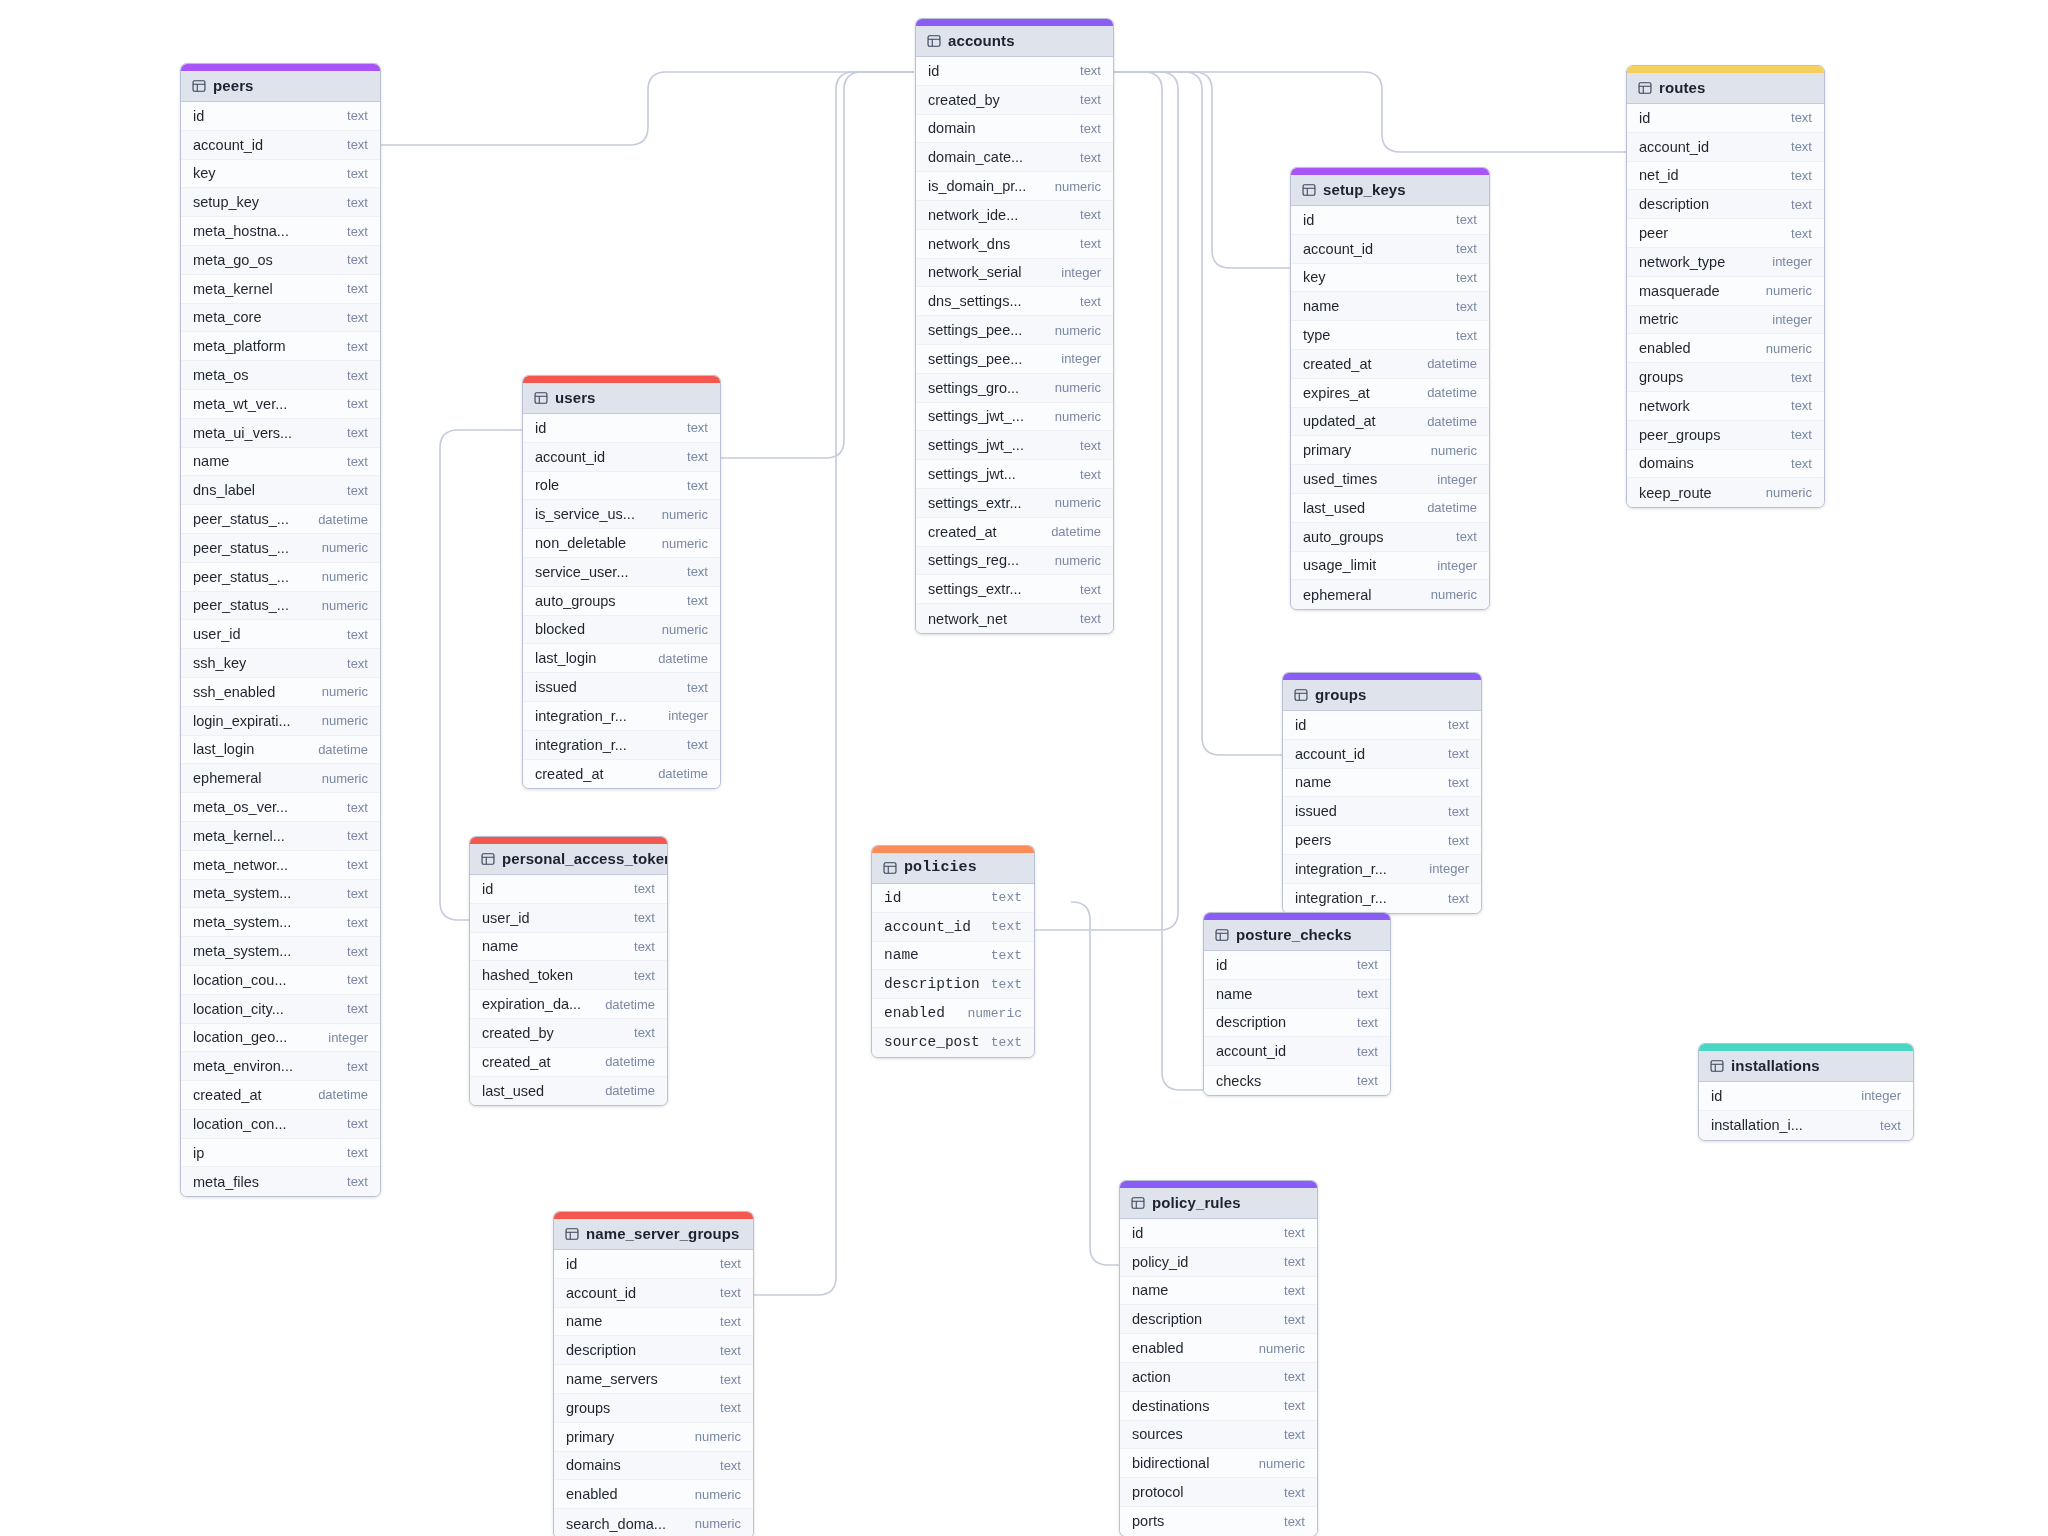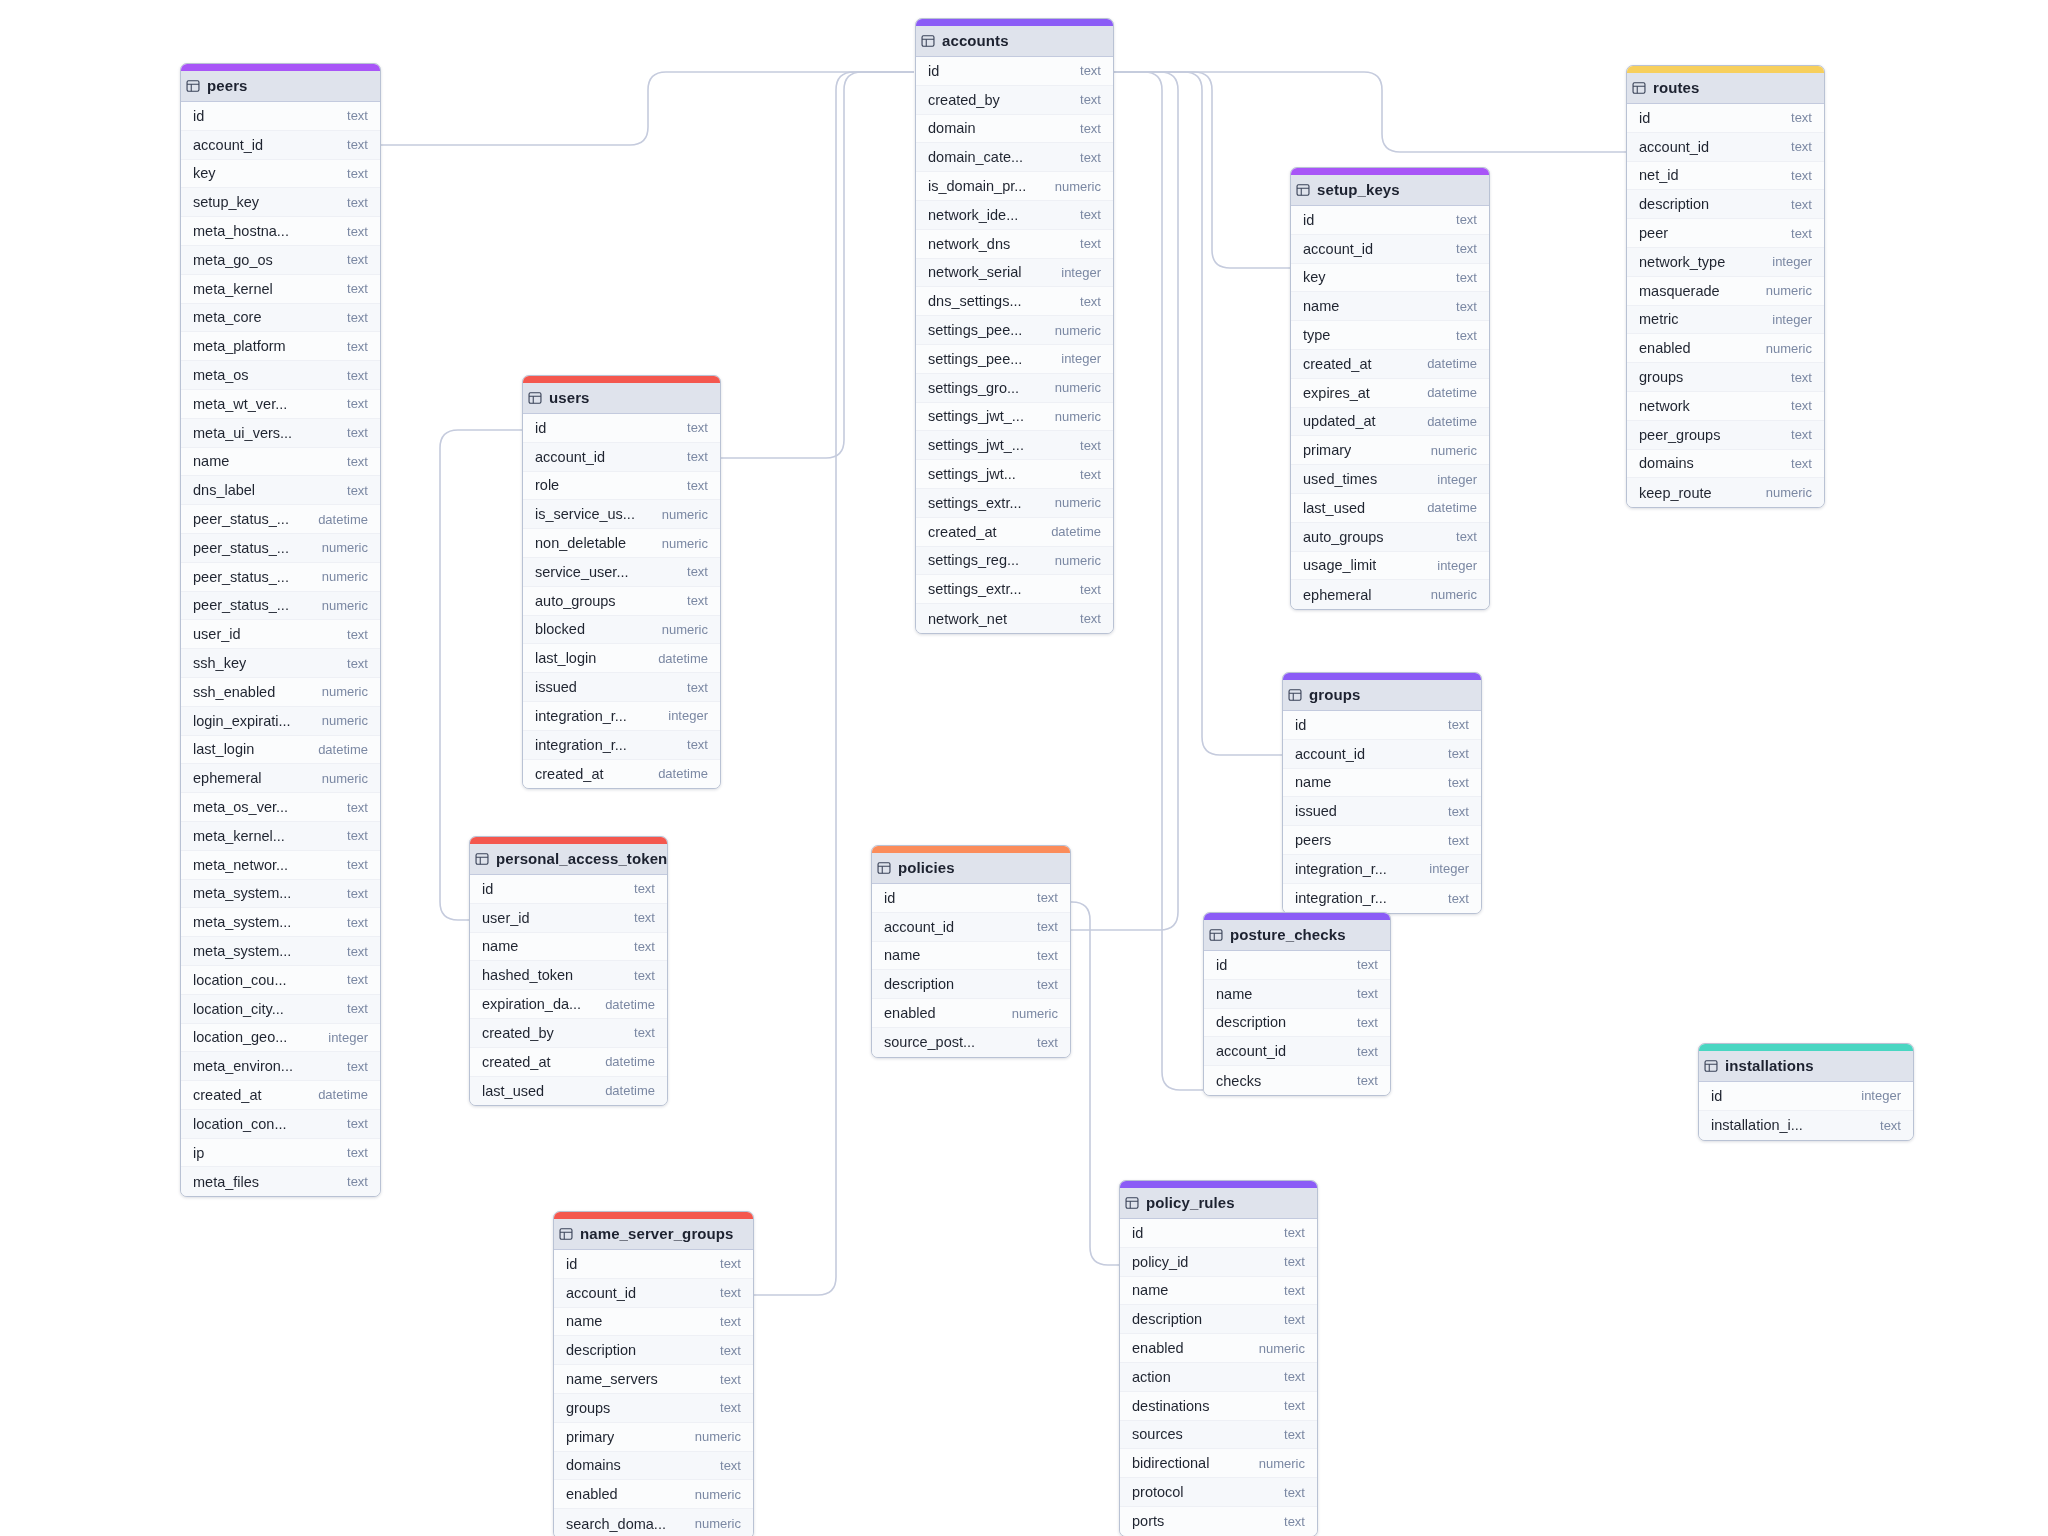--- a/index.html
+++ b/index.html
@@ -20,21 +20,21 @@
     border:1px solid #b9c2d4;
     border-radius:7px;
     box-shadow:0 1px 3px rgba(25,35,70,.16);
     overflow:hidden;
     box-sizing:border-box;
   }
   .accent{height:7px;width:100%;}
   .thead{
     display:flex;align-items:center;gap:7px;
     background:#dfe3ec;
-    padding:6px 11px 7px 5px;
+    padding:6px 11px 7px 11px;
     border-bottom:1px solid #c3cade;
   }
   .thead .tname{
     font-size:15px;font-weight:bold;color:#1d2230;letter-spacing:.1px;
     white-space:nowrap;
   }
   .tblicon{width:14px;height:14px;flex:none;display:block;}
   .row{
     display:flex;align-items:center;justify-content:space-between;
     padding:0 12px;
@@ -488,21 +488,21 @@
       </div>
       <div class="row">
         <span class="col">settings_extr...</span>
         <span class="typ">text</span>
       </div>
       <div class="row">
         <span class="col">network_net</span>
         <span class="typ">text</span>
       </div>
     </div>
-    <div class="tbl" style="left: 871px; top: 845px; width: 200px;">
+    <div class="tbl" style="left: 871px; top: 845px; width: 164px; font-family: Liberation Mono, monospace;">
       <div class="accent" style="background: rgb(251, 140, 90);"></div>
       <div class="thead">
         <span>
           <svg class="tblicon" viewBox="0 0 16 16" aria-hidden="true">
             <rect x="1.2" y="2" width="13.6" height="12" rx="1.6" fill="none" stroke="#3a4358" stroke-width="1.3"></rect>
             <line x1="1.2" y1="6" x2="14.8" y2="6" stroke="#3a4358" stroke-width="1.2"></line>
             <line x1="6" y1="6" x2="6" y2="14" stroke="#3a4358" stroke-width="1.2"></line>
           </svg>
         </span>
         <span class="tname">policies</span>

